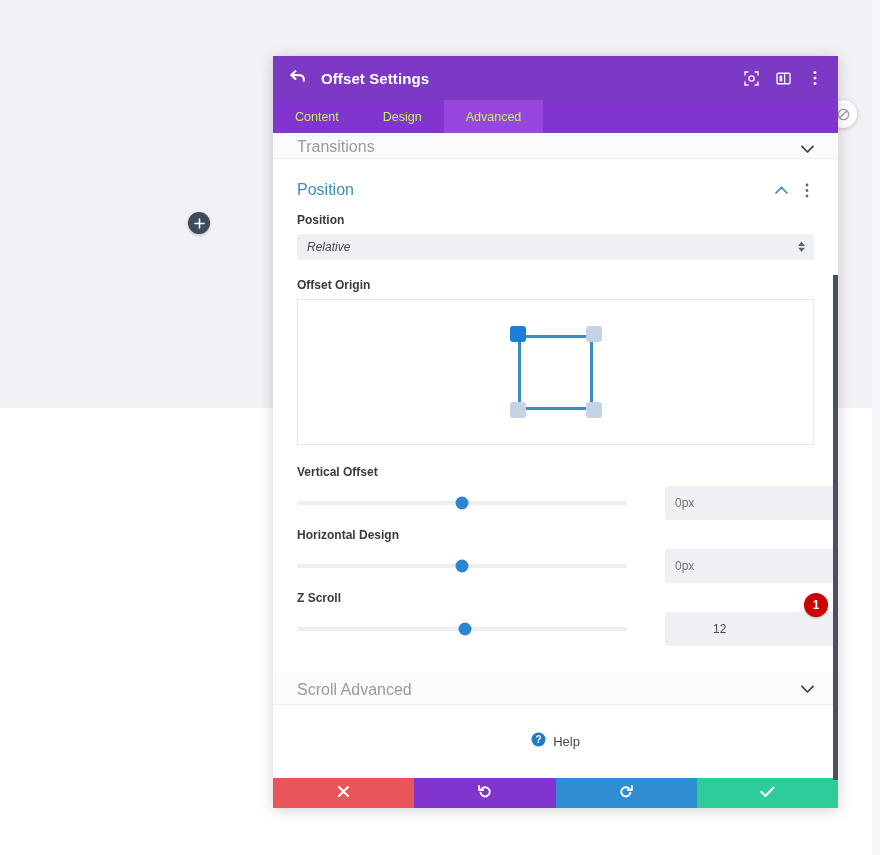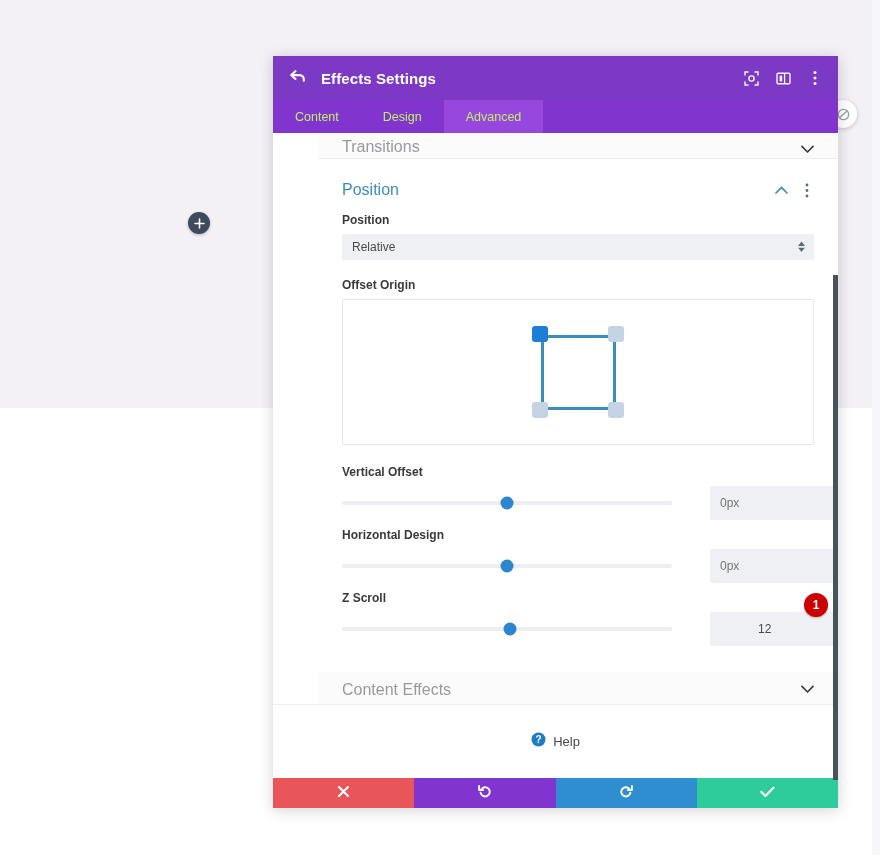--- a/index.html
+++ b/index.html
@@ -77,21 +77,20 @@
     padding: 0 22px; height: 33px; display: flex; align-items: center;
     color: #bef264; font-size: 12.5px; font-weight: normal; cursor: pointer;
     white-space: nowrap;
   }
   .tab.active { background: #9747dd; }
 
   
   .modal-body {
     flex: 1 1 auto; position: relative; background: #ec4899;
     overflow: hidden;
-    margin-left: 45px;
   }
 
   .section-row {
     height: 36px; display: flex; align-items: center;
     padding: 0 24px; border-bottom: 1px solid #eceef0;
     cursor: pointer; background: #fbfbfc;
   }
   .section-row.clipped { height: 26px; align-items: flex-end; padding-bottom: 2px; }
   .section-title-muted {
     flex: 1; font-size: 16px; color: #9a9a9e; font-weight: normal;
@@ -113,20 +112,21 @@
     margin-bottom: 7px; display: block;
   }
 
   .select-wrap { position: relative; margin-bottom: 18px; }
   .select-box {
     width: 100%; height: 26px; background: #eef0f3;
     border: none; border-radius: 2px;
     font-size: 12px; color: #4a4a4a; font-family: "Liberation Sans", sans-serif;
     padding: 0 26px 0 10px; appearance: none; -webkit-appearance: none;
     cursor: pointer;
+    font-style: italic;
   }
   .select-arrows {
     position: absolute; right: 9px; top: 50%; transform: translateY(-50%);
     pointer-events: none; display: flex; flex-direction: column; gap: 1px;
   }
 
   
   .origin-label { margin-top: 2px; }
   .origin-box {
     border: 1px solid #e6e8ea; height: 146px; position: relative;
@@ -233,21 +233,21 @@
 
   <div class="modal-header">
     <div class="hdr-back">
       <span>
         <svg width="16" height="14" viewBox="0 0 16 14">
           <path d="M5.4 2.2 L1.3 6.1 L5.4 10" fill="none" stroke="#fff" stroke-width="2.1" stroke-linecap="round" stroke-linejoin="round"></path>
           <path d="M1.6 6.1 H9.6 a4.2 4.2 0 0 1 4.2 4.2 v1.4" fill="none" stroke="#fff" stroke-width="2.1" stroke-linecap="round"></path>
         </svg>
       </span>
     </div>
-    <div class="hdr-title">Effects Settings</div>
+    <div class="hdr-title">Offset Settings</div>
     <div class="hdr-icons">
       <div class="hdr-icon">
         <svg width="15" height="15" viewBox="0 0 15 15">
           <path d="M1 4V1h3M11 1h3v3M14 11v3h-3M4 14H1v-3" fill="none" stroke="#fff" stroke-width="1.4" stroke-linecap="round"></path>
           <circle cx="7.5" cy="7.5" r="2.6" fill="none" stroke="#fff" stroke-width="1.4"></circle>
         </svg>
       </div>
       <div class="hdr-icon">
         <svg width="15" height="15" viewBox="0 0 15 15">
           <rect x="1" y="2.2" width="13" height="10.6" rx="1.3" fill="none" stroke="#fff" stroke-width="1.4"></rect>
@@ -362,21 +362,21 @@
           </div>
           <input class="slider-input filled" type="text" value="12" style="">
         </div>
         <div class="badge-num">1</div>
       </div>
 
       <div class="spacer-bottom"></div>
     </div>
 
     <div class="section-row">
-      <div class="section-title-muted">Content Effects</div>
+      <div class="section-title-muted">Scroll Advanced</div>
       <div class="chev">
         <svg width="13" height="9" viewBox="0 0 13 9">
             <path d="M1 1.4 L6.5 7 L12 1.4" fill="none" stroke="#3a3f45" stroke-width="1.7" stroke-linecap="round" stroke-linejoin="round"></path>
           </svg>
       </div>
     </div>
 
     <div class="scroll-gutter"></div>
   </div>
 

